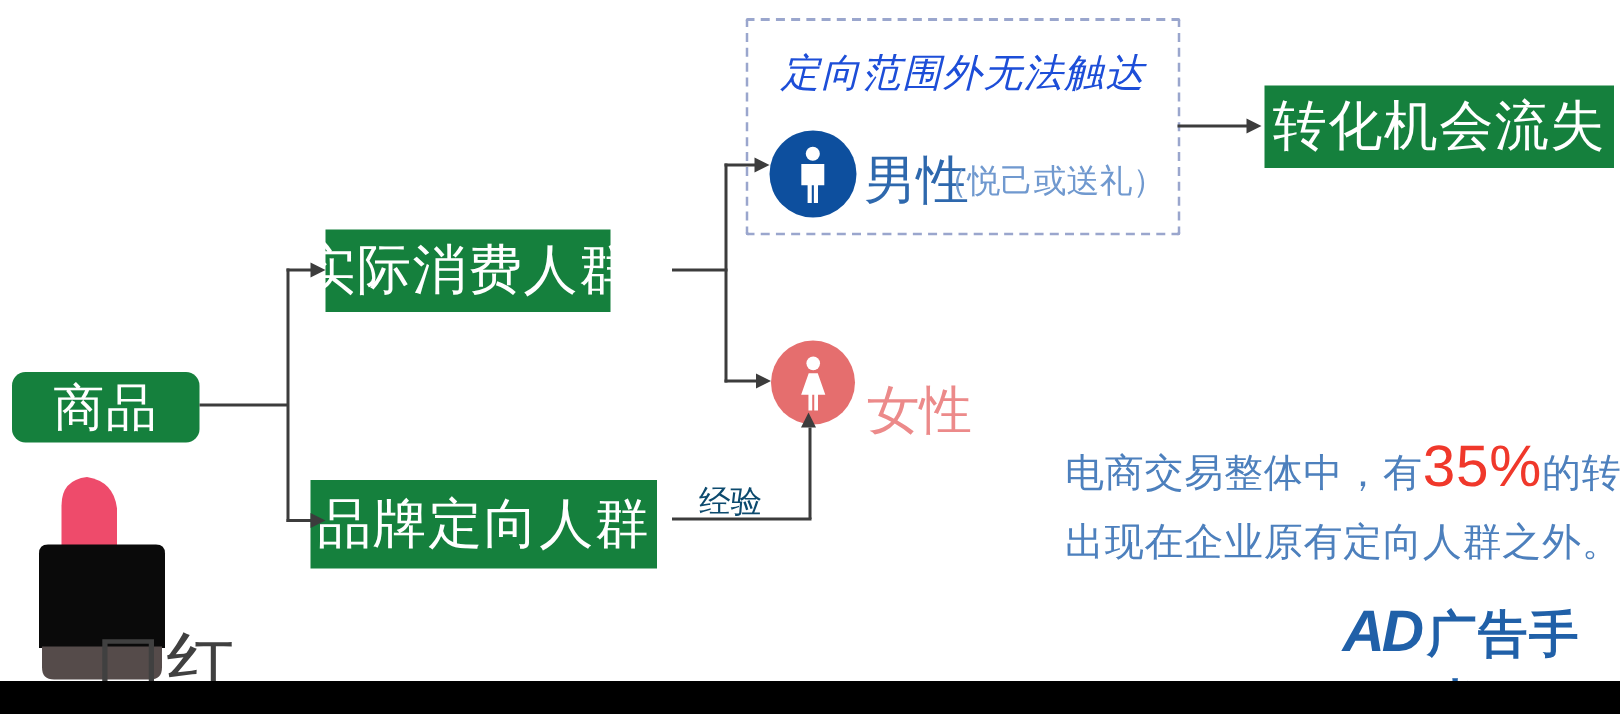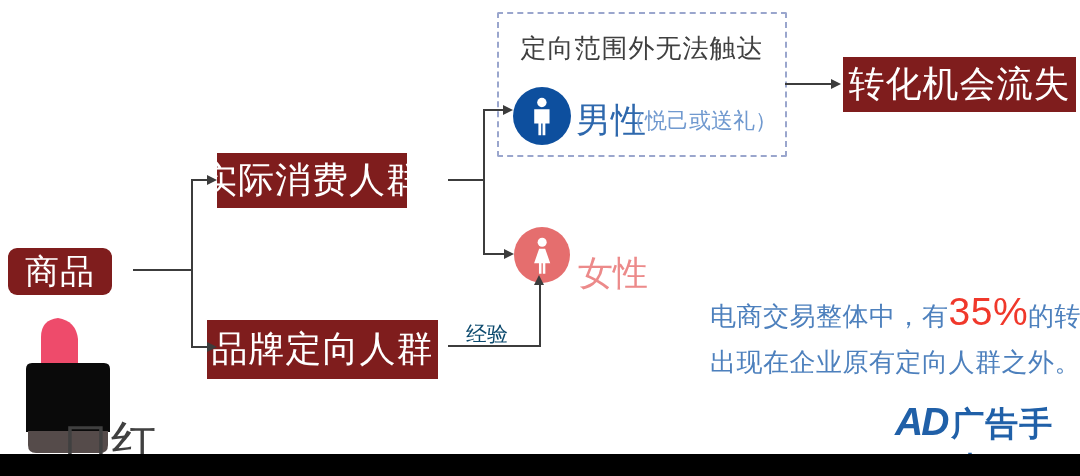--- a/index.html
+++ b/index.html
@@ -1,37 +1,37 @@
 <!DOCTYPE html>
 <html><head>
 <meta charset="utf-8">
 <style>
   html,body{margin:0;padding:0;background:#fff;}
   #canvas{
     position:relative;width:1080px;height:476px;background:#ffffff;
     overflow:hidden;font-family:"Liberation Sans","DejaVu Sans",sans-serif;
   }
   .node{
-    position:absolute;background:#7f1d1d;color:#fff;
+    position:absolute;background:#15803d;color:#fff;
     display:flex;align-items:center;justify-content:center;
     font-size:36px;letter-spacing:1px;white-space:nowrap;
   }
   .rounded{border-radius:9px;}
   .line{position:absolute;background:#3c3c3c;}
   .arr-r{position:absolute;width:0;height:0;border-top:5px solid transparent;
     border-bottom:5px solid transparent;border-left:10px solid #3c3c3c;}
   .arr-u{position:absolute;width:0;height:0;border-left:5px solid transparent;
     border-right:5px solid transparent;border-bottom:10px solid #3c3c3c;}
   .dashedbox{
     position:absolute;left:497px;top:12px;width:286px;height:141px;
     border:2px dashed #9aa6cd;border-radius:2px;background:transparent;
   }
   .dash-caption{
     position:absolute;left:497px;top:31px;width:290px;text-align:center;
-    font-size:26px;color:#404040;letter-spacing:1px;
+    font-style:italic;font-size:26px;color:#1d4ed8;letter-spacing:1px;
   }
   .person{position:absolute;border-radius:50%;display:flex;align-items:center;justify-content:center;}
   .person svg{width:72%;height:72%;}
   .male-circle{left:513px;top:87px;width:58px;height:58px;background:#0d4f9e;}
   .female-circle{left:514px;top:227px;width:56px;height:56px;background:#e56e6e;}
   .male-label{position:absolute;left:576px;top:97px;font-size:35px;color:#2e68ad;text-align:right;}
   .male-note{position:absolute;left:623px;top:106px;font-size:22px;color:#7099cf;}
   .female-label{position:absolute;left:578px;top:238px;font-size:35px;color:#ec8a8a;margin-top:12px;}
   .edge-label{position:absolute;left:466px;top:320px;font-size:21px;color:#0c4a6e;}
   .stat{
@@ -48,21 +48,21 @@
   .logo-row{display:flex;align-items:baseline;gap:4px;}
   .logo-ad{font-size:39px;font-weight:800;letter-spacing:-2px;font-style:italic;}
   .logo-cn{font-size:33px;font-weight:600;letter-spacing:1px;}
   .bottom-bar{position:absolute;left:0;top:454px;width:1080px;height:22px;background:#000;}
 </style>
 </head>
 <body>
 
 <div id="canvas">
 
-  <div class="node rounded" style="left:8px;top:248px;width:104px;height:47px;font-size:34px;">
+  <div class="node rounded" style="left:8px;top:248px;width:125px;height:47px;font-size:34px;">
     <span>商品</span>
   </div>
 
   <div class="node" style="left:217px;top:153px;width:190px;height:55px;">
     <span>实际消费人群</span>
   </div>
 
   <div class="node" style="left:207px;top:320px;width:231px;height:59px;">
     <span>品牌定向人群</span>
   </div>

